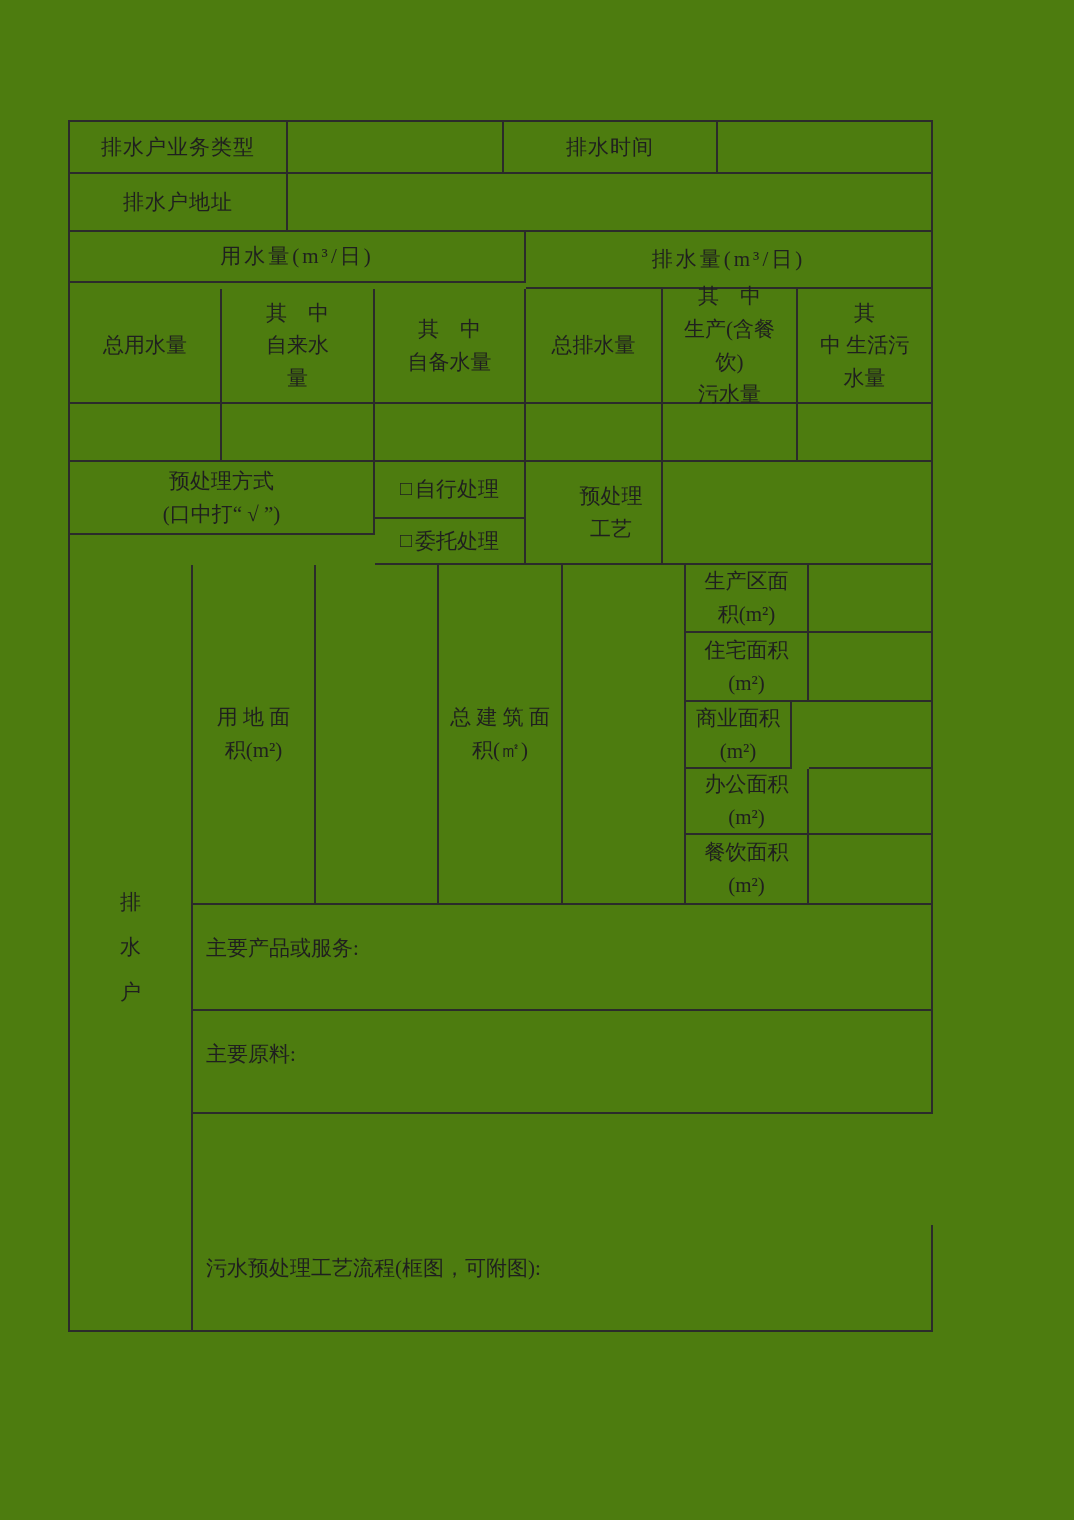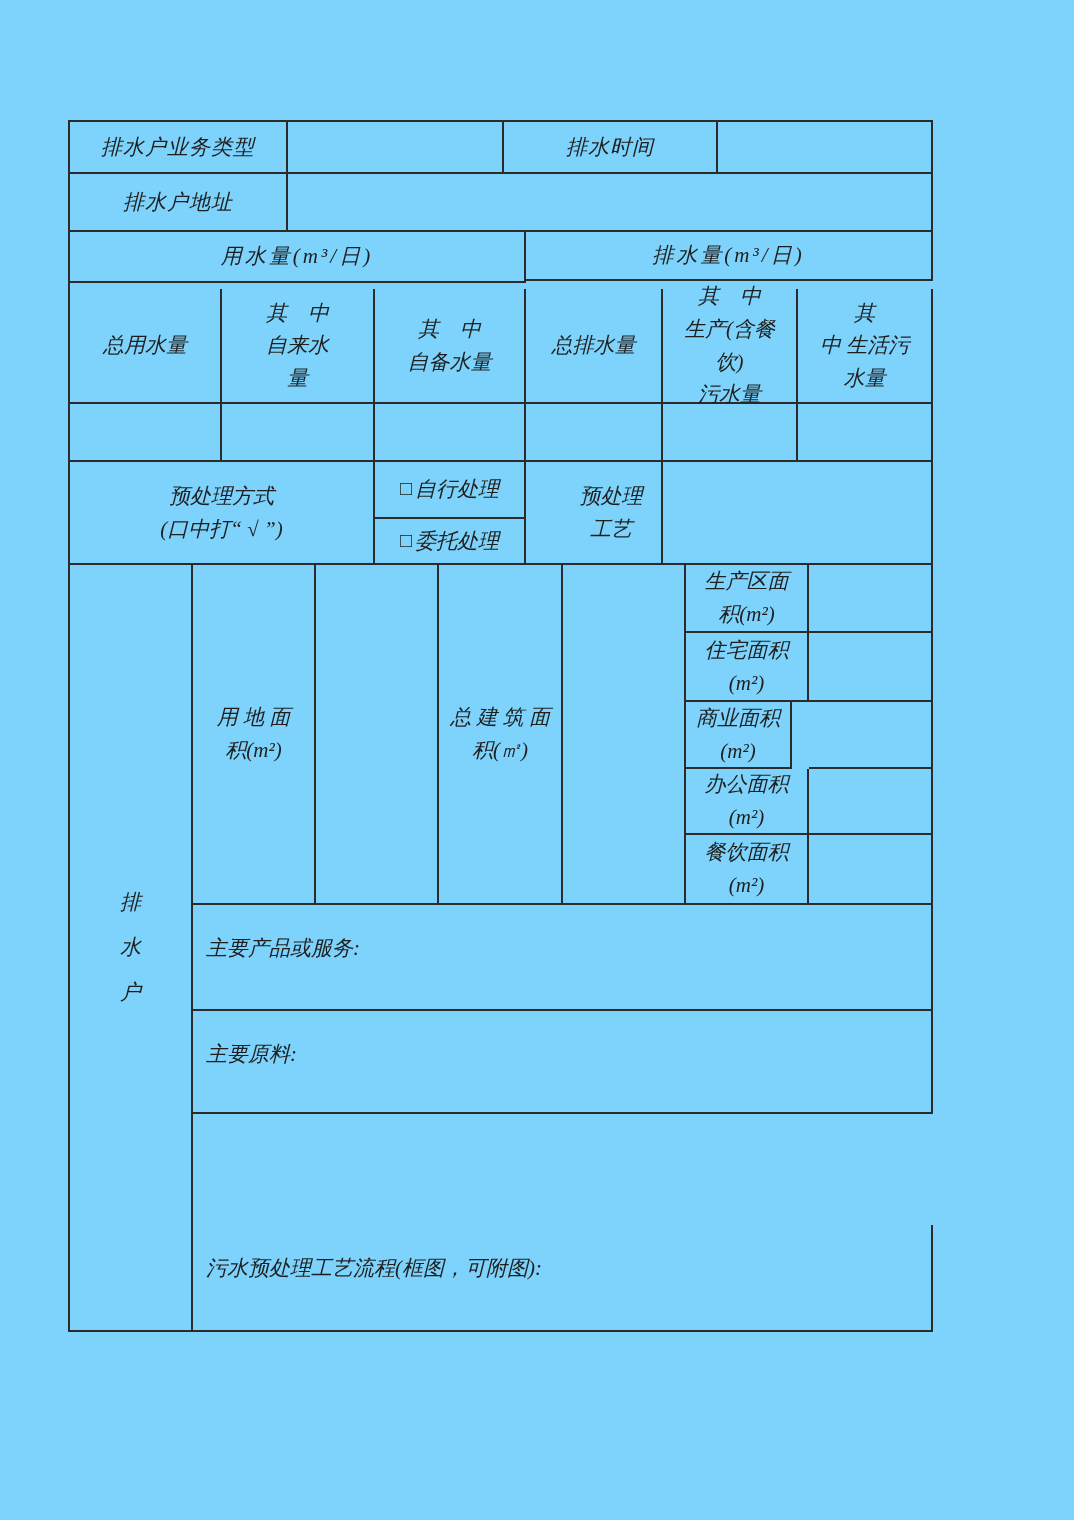--- a/index.html
+++ b/index.html
@@ -8,21 +8,21 @@
   }
   html,body{margin:0;padding:0;}
   body{
     width:1074px;height:1520px;
     background:#ffffff;
     font-family:"Liberation Serif","DejaVu Serif",serif;
     color:var(--text);
     position:relative;
     overflow:hidden;
   }
-  .page{position:absolute;inset:0;background:#7dd3fc;font-style:italic;}
+  .page{position:absolute;inset:0;background:#4d7c0f;}
   .form-table{
     position:absolute;left:68px;top:120px;width:863px;height:1210px;
     border-top:2px solid var(--line);
     border-left:2px solid var(--line);
   }
   .cell{
     position:absolute;
     box-sizing:border-box;
     border-right:2px solid var(--line);
     border-bottom:2px solid var(--line);
@@ -58,21 +58,21 @@
 
     <div class="cell sp1" style="left:0;top:0;width:218px;height:52px;">排水户业务类型</div>
     <div class="cell" style="left:218px;top:0;width:216px;height:52px;"></div>
     <div class="cell sp1" style="left:434px;top:0;width:214px;height:52px;">排水时间</div>
     <div class="cell" style="left:648px;top:0;width:215px;height:52px;"></div>
 
     <div class="cell sp1" style="left:0;top:52px;width:218px;height:58px;">排水户地址</div>
     <div class="cell" style="left:218px;top:52px;width:645px;height:58px;"></div>
 
     <div class="cell hdr" style="left:0;top:110px;width:456px;height:51px;">用水量(m³/日)</div>
-    <div class="cell hdr" style="left:456px;top:110px;width:407px;height:49px;">排水量(m³/日)</div>
+    <div class="cell hdr" style="left:456px;top:110px;width:407px;height:57px;">排水量(m³/日)</div>
 
     <div class="cell" style="left:0;top:167px;width:152px;height:115px;">总用水量</div>
     <div class="cell" style="left:152px;top:167px;width:153px;height:115px;">其　中
 自来水
 量</div>
     <div class="cell" style="left:305px;top:167px;width:151px;height:115px;">其　中
 自备水量</div>
     <div class="cell" style="left:456px;top:167px;width:137px;height:115px;">总排水量</div>
     <div class="cell" style="left:593px;top:167px;width:135px;height:115px;">其　中
 生产(含餐
@@ -82,21 +82,21 @@
 中 生活污
 水量</div>
 
     <div class="cell" style="left:0;top:282px;width:152px;height:58px;"></div>
     <div class="cell" style="left:152px;top:282px;width:153px;height:58px;"></div>
     <div class="cell" style="left:305px;top:282px;width:151px;height:58px;"></div>
     <div class="cell" style="left:456px;top:282px;width:137px;height:58px;"></div>
     <div class="cell" style="left:593px;top:282px;width:135px;height:58px;"></div>
     <div class="cell" style="left:728px;top:282px;width:135px;height:58px;"></div>
 
-    <div class="cell" style="left:0;top:340px;width:305px;height:103px;">预处理方式
+    <div class="cell" style="left:0;top:340px;width:305px;height:73px;">预处理方式
 (口中打“ √ ”)</div>
 
     <div class="cell opt" style="left:305px;top:340px;width:151px;height:57px;">
       <span class="box-glyph">□</span><span>自行处理</span>
     </div>
     <div class="cell opt" style="left:305px;top:397px;width:151px;height:46px;">
       <span class="box-glyph">□</span><span>委托处理</span>
     </div>
 
     <div class="cell" style="left:456px;top:340px;width:137px;height:103px;padding-left:35px;">预处理

